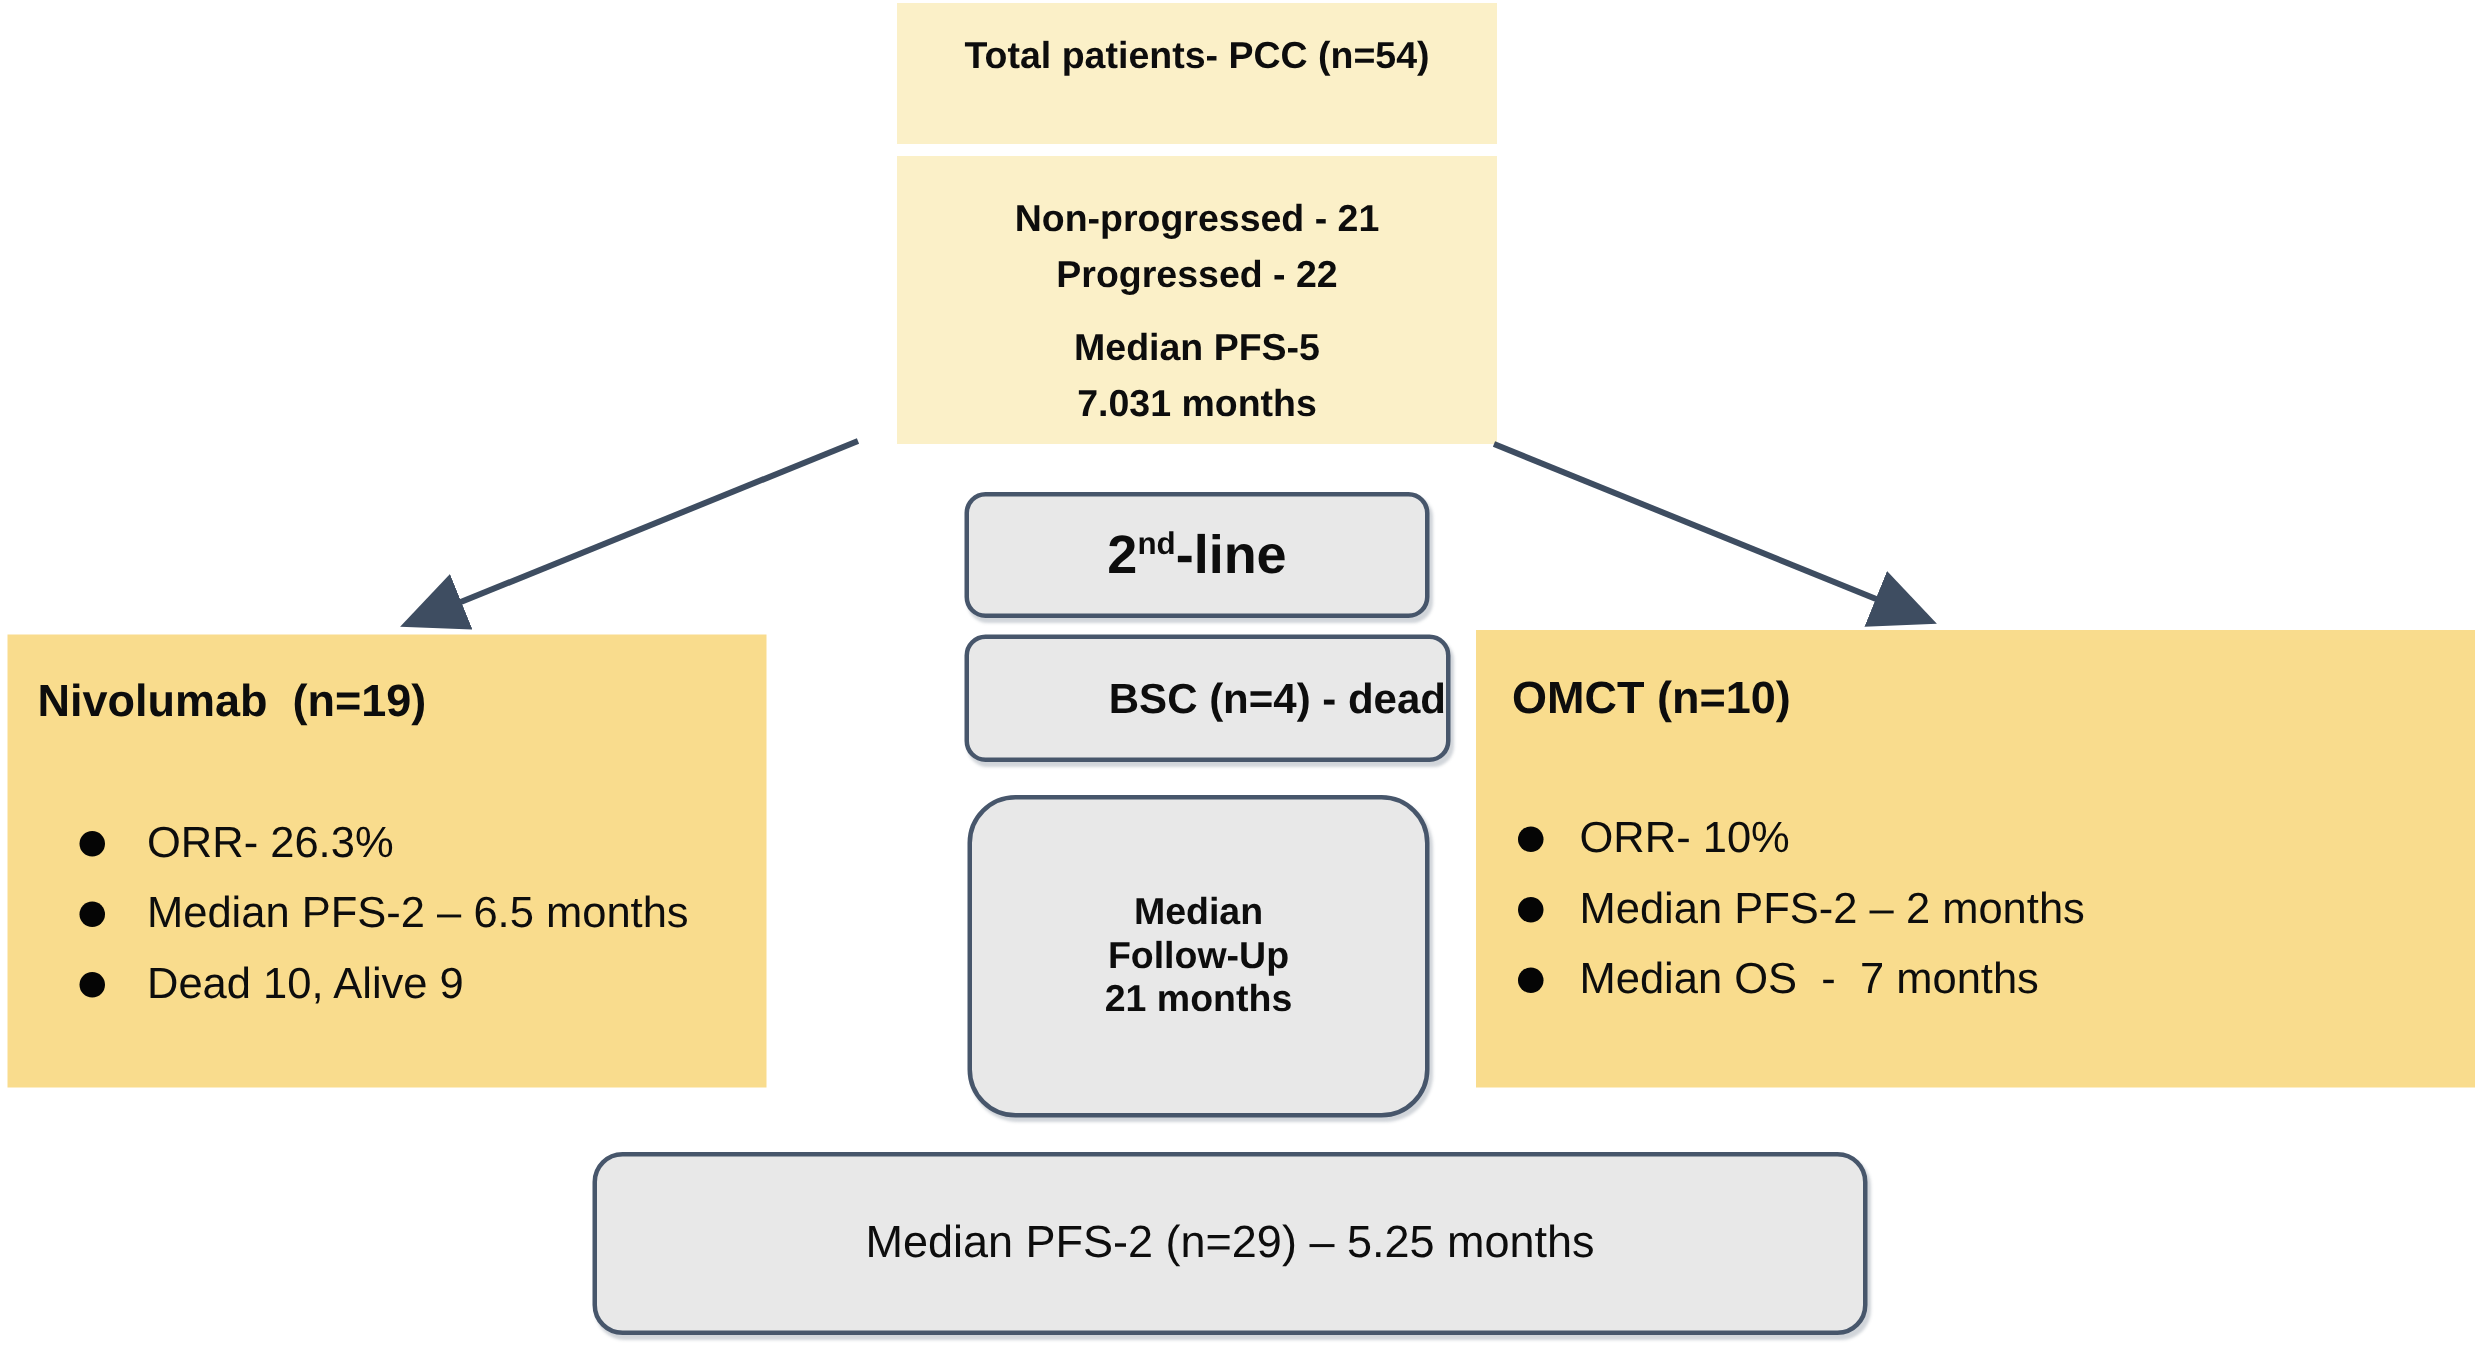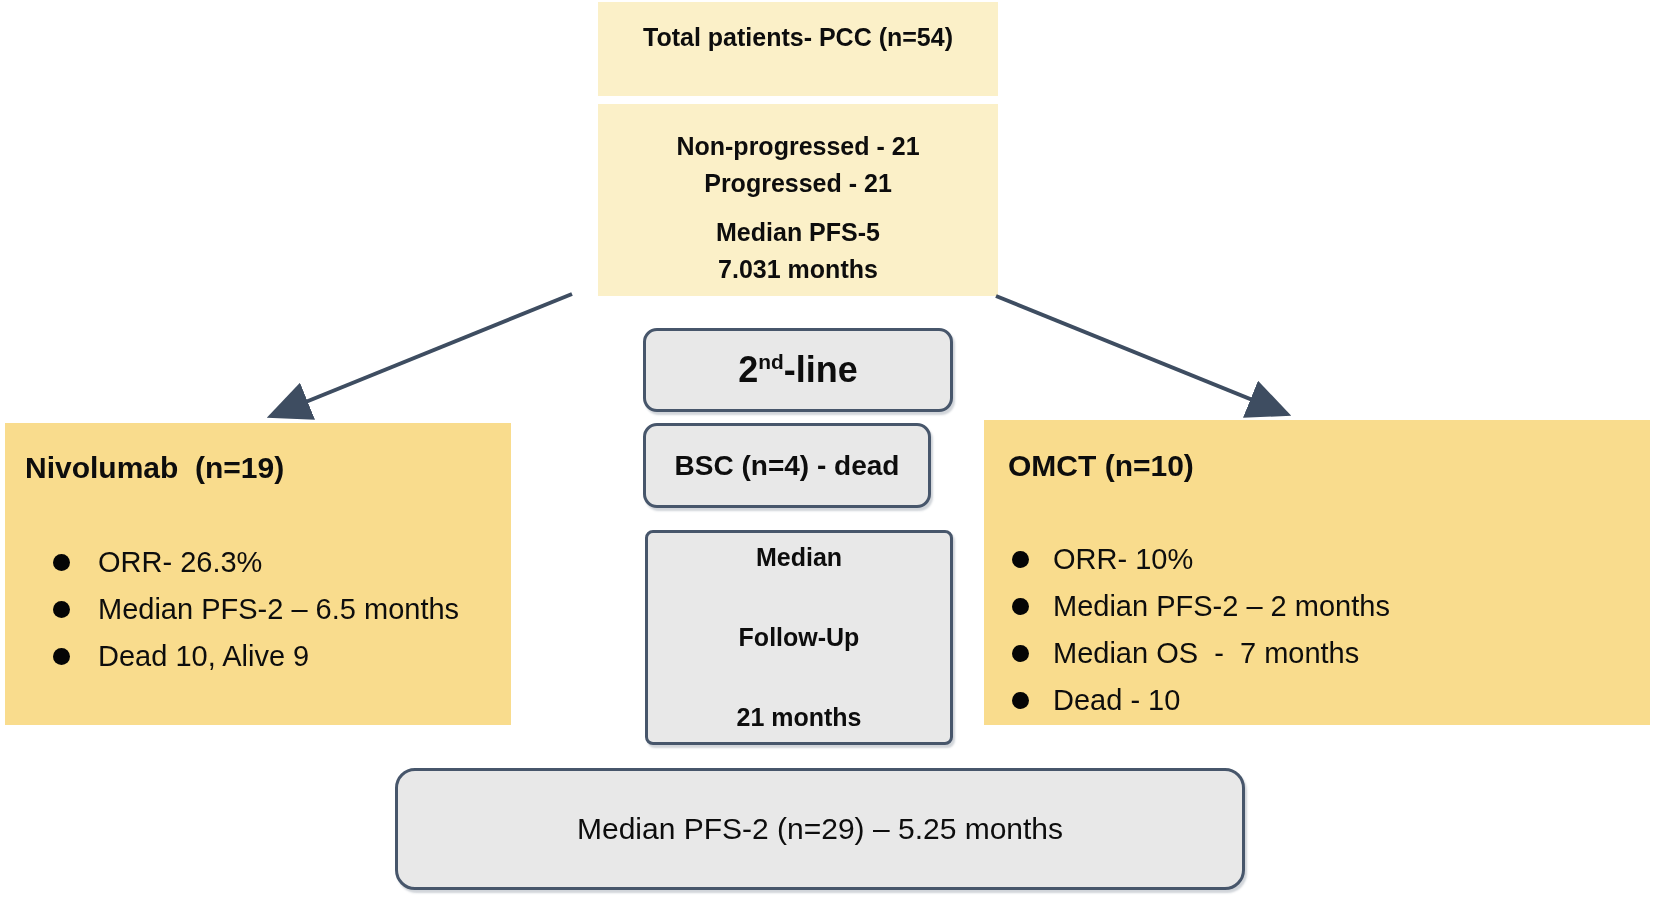--- a/index.html
+++ b/index.html
@@ -22,24 +22,24 @@
   #total-box    { left:598px; top:2px;   width:400px; height:94px;  padding-bottom:24px; }
   #total-box .t { font-size:25px; font-weight:bold; }
   #prog-box     { left:598px; top:104px; width:400px; height:192px; padding-top:24px; }
   #prog-box .line { font-size:25px; font-weight:bold; line-height:37px; text-align:center; }
   #prog-box .gap  { height:12px; }
 
   
   #secondline-box { left:643px; top:328px; width:310px; height:84px; border-radius:14px; }
   #secondline-box .t { font-size:36px; font-weight:bold; }
   #secondline-box sup { font-size:0.58em; vertical-align:super; line-height:0; }
-  #bsc-box { left:643px; top:423px; width:288px; height:85px; border-radius:14px; }
+  #bsc-box { left:643px; top:423px; width:324px; height:85px; border-radius:14px;align-items:flex-end; }
   #bsc-box .t { font-size:28px; font-weight:bold; }
-  #followup-box { left:645px; top:530px; width:308px; height:215px; border-radius:8px;
-                  justify-content:space-between; padding:10px 0; }
+  #followup-box { left:645px; top:530px; width:308px; height:215px; border-radius:32px;
+                  justify-content:center; padding:10px 0; }
   #followup-box .line { font-size:25px; font-weight:bold; }
 
   
   #nivo-box { left:5px;   top:423px; width:506px; height:302px; padding:27px 10px 0 20px; }
   #omct-box { left:984px; top:420px; width:666px; height:305px; padding:28px 10px 0 24px; }
   .side-title { font-size:30px; font-weight:bold; line-height:36px; white-space:pre-wrap; }
   ul.bullets { list-style:none; margin:0; padding:0; }
   #nivo-box ul.bullets { margin-top:53px; padding-left:28px; }
   #omct-box ul.bullets { margin-top:52px; padding-left:4px;  }
   li.bullet { display:flex; align-items:center; height:47px; }
@@ -57,21 +57,21 @@
 </style>
 </head>
 <body>
 
 <div class="box cream center-col" id="total-box">
   <div class="t">Total patients- PCC (n=54)</div>
 </div>
 
 <div class="box cream" id="prog-box">
   <div class="line">Non-progressed - 21</div>
-  <div class="line">Progressed - 21</div>
+  <div class="line">Progressed - 22</div>
   <div class="gap"></div>
   <div class="line">Median PFS-5</div>
   <div class="line">7.031 months</div>
 </div>
 
 <svg id="arrows" width="1654" height="906">
   <defs>
     <marker id="ah" markerWidth="11" markerHeight="10" refX="8.5" refY="5" orient="auto">
       <path d="M0,0 L11,5 L0,10 z" fill="var(--arrow,#3E4D61)"></path>
     </marker>
@@ -120,22 +120,18 @@
         <span class="bullet-text">ORR- 10%</span>
       </li>
     <li class="bullet">
         <span class="dot"></span>
         <span class="bullet-text">Median PFS-2 – 2 months</span>
       </li>
     <li class="bullet">
         <span class="dot"></span>
         <span class="bullet-text">Median OS&nbsp; -&nbsp; 7 months</span>
       </li>
-    <li class="bullet">
-        <span class="dot"></span>
-        <span class="bullet-text">Dead - 10</span>
-      </li>
   </ul>
 </div>
 
 <div class="box graybox center-col" id="summary-box">
   <div class="l1">Median PFS-2 (n=29) – 5.25 months</div>
 </div>
 
 </body></html>

